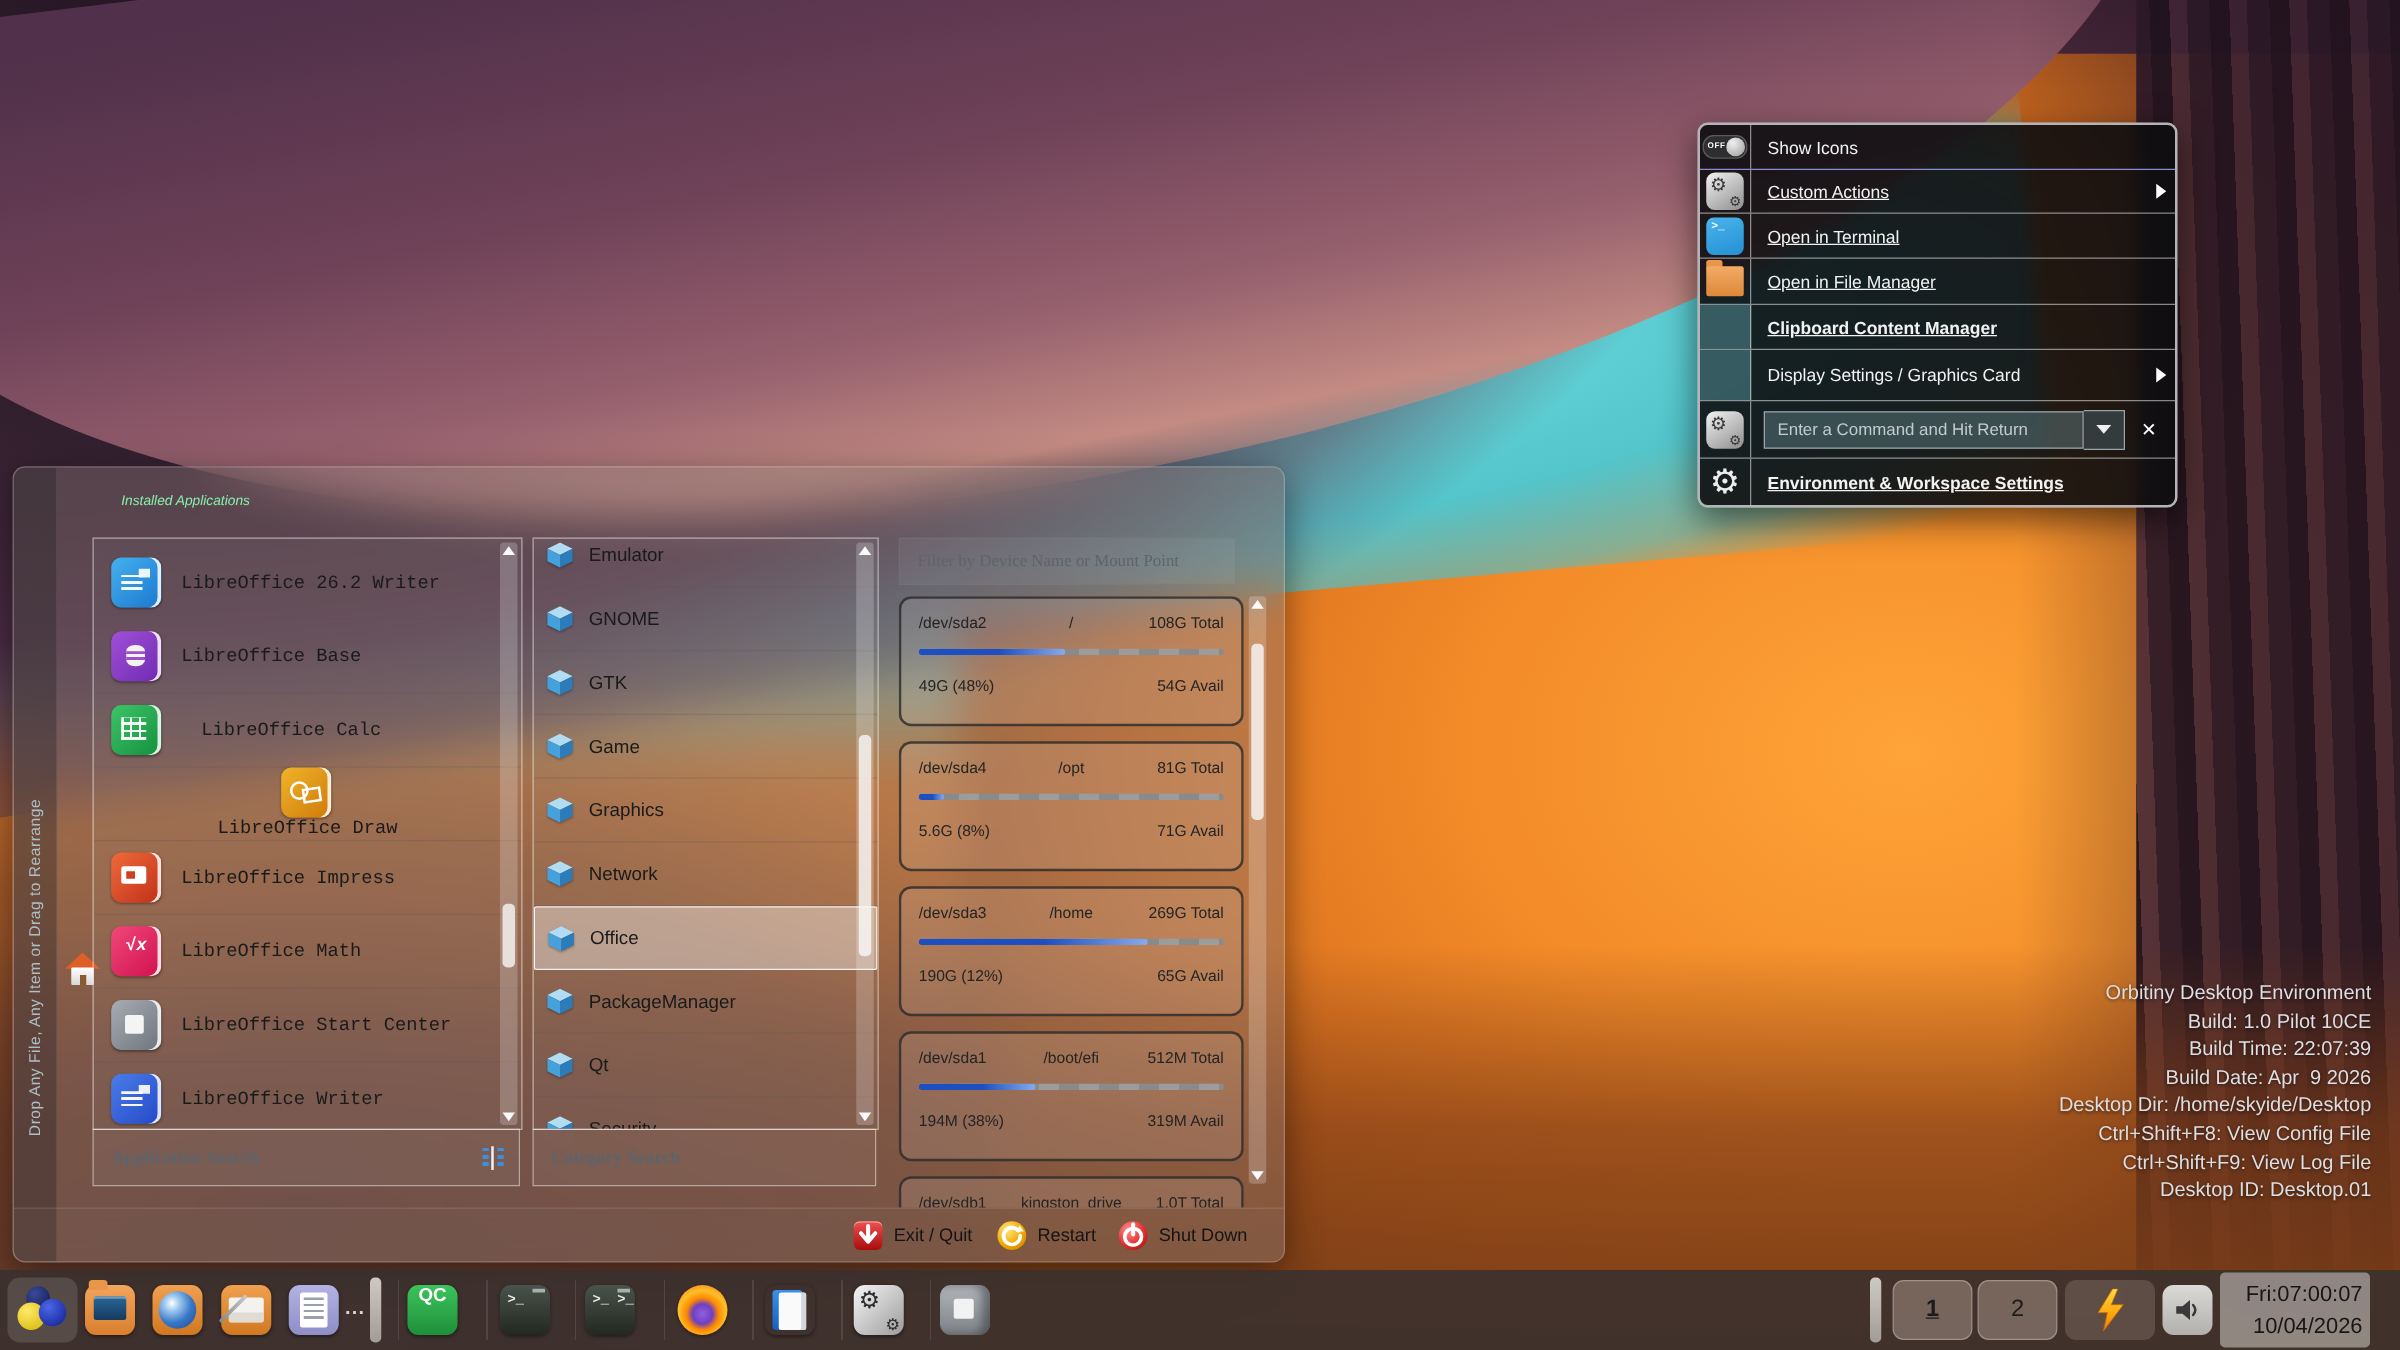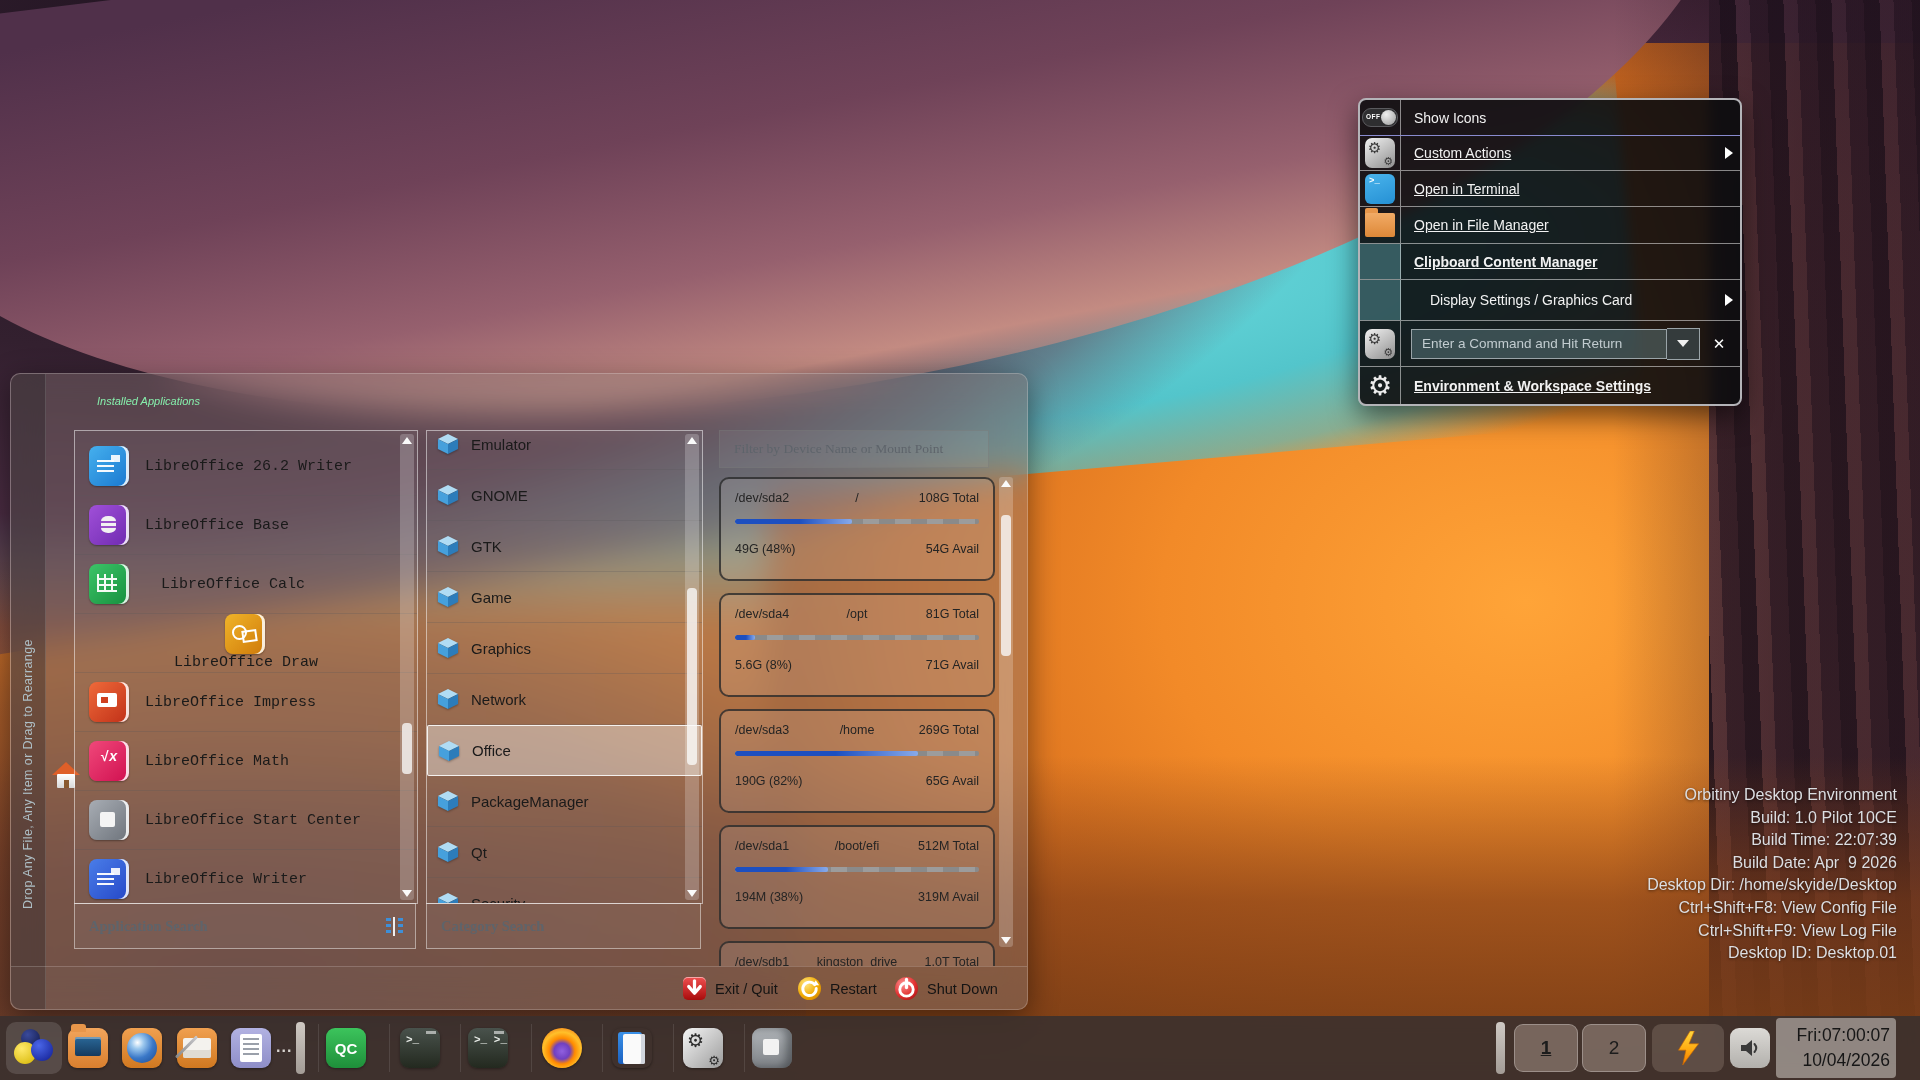--- a/index.html
+++ b/index.html
@@ -179,21 +179,21 @@
     background:radial-gradient(circle at 35% 32%,#ffffff 0%,#9cc8ee 22%,#3a78c8 55%,#1a4890 100%);}
   .t-mail::before{content:"";position:absolute;left:6px;top:10px;width:28px;height:20px;background:#f4f2ee;border-radius:2px;
     box-shadow:inset 0 -8px 0 rgba(210,205,195,.6);}
   .t-mail::after{content:"";position:absolute;left:8px;top:4px;width:3px;height:30px;background:linear-gradient(180deg,#c8c8cc,#888);transform:rotate(45deg);border-radius:2px;}
   .t-doc{background:linear-gradient(180deg,#b2b2e2,#8e8ec8);}
   .t-doc::before{content:"";position:absolute;left:9px;top:6px;width:22px;height:28px;background:#fff;border-radius:2px;}
   .t-doc::after{content:"";position:absolute;left:12px;top:10px;width:16px;height:18px;
     background:repeating-linear-gradient(180deg,#9aa0aa 0 2px,rgba(0,0,0,0) 2px 5px);}
   #tellipsis{position:absolute;left:276px;top:22px;color:#d8d4d0;font-size:16px;font-weight:bold;letter-spacing:1px;}
   .tdivider{position:absolute;top:6px;width:9px;height:52px;border-radius:4px;background:linear-gradient(180deg,#cfc9c3,#a39c96);}
-  .t-qc{background:linear-gradient(180deg,#3cc45c,#1e8f3a);display:flex;align-items:center;justify-content:center;
+  .t-qc{background:linear-gradient(180deg,#3cc45c,#1e8f3a);display:flex;align-items:flex-start;justify-content:center;
     color:#fff;font-weight:bold;font-size:15px;}
   .t-term{background:linear-gradient(180deg,#49524c,#23291f);color:#e8ece8;font-family:"Liberation Mono",monospace;
     font-size:11px;font-weight:bold;padding:6px 0 0 6px;box-sizing:border-box;}
   .t-term::before{content:"";position:absolute;right:4px;top:3px;width:10px;height:3px;background:rgba(255,255,255,.55);}
   .t-ff{border-radius:50%;background:radial-gradient(circle at 50% 58%,#9060e0 0%,#7040c0 26%,#ff8a00 42%,#ffc02a 62%,#f05510 100%);}
   .t-bdoc::before{content:"";position:absolute;left:6px;top:4px;width:24px;height:32px;background:linear-gradient(180deg,#3a90e8,#1a60c0);border-radius:3px;}
   .t-bdoc::after{content:"";position:absolute;left:11px;top:6px;width:22px;height:30px;background:#fafafa;border-radius:2px;
     box-shadow:inset -4px 0 0 rgba(200,205,215,.8);}
   .t-gears{background:linear-gradient(135deg,#f5f5f5,#9c9c9c);}
   .t-gears .g1{position:absolute;left:4px;top:1px;font-size:19px;color:#2c2c2c;}
@@ -429,21 +429,21 @@
       <div class="dcard">
         <div class="drow">
           <span class="c1">/dev/sda3</span>
           <span class="c2">/home</span>
           <span class="c3">269G Total</span>
         </div>
         <div class="dbar">
             <div class="dfill" style="width: 75%;"></div>
           </div>
         <div class="drow" style="padding-top:18px;">
-          <span class="c1">190G (82%)</span>
+          <span class="c1">190G (12%)</span>
           <span class="c3">65G Avail</span>
         </div>
       </div>
       <div class="dcard">
         <div class="drow">
           <span class="c1">/dev/sda1</span>
           <span class="c2">/boot/efi</span>
           <span class="c3">512M Total</span>
         </div>
         <div class="dbar">
@@ -544,21 +544,21 @@
       <div class="mtxt">
           <span class="u">Open in File Manager</span>
         </div>
     </div>
     <div class="mrow" style="height:35px;">
       <div class="mico see"></div>
       <div class="mtxt">
           <span class="u b">Clipboard Content Manager</span>
         </div>
     </div>
-    <div class="mrow" style="height:40px;gap:16px;">
+    <div class="mrow" style="height:40px;">
       <div class="mico see"></div>
       <div class="mtxt">
           <span>Display Settings / Graphics Card</span>
         </div>
       <div class="marrow">
           <i class="tri-r"></i>
         </div>
     </div>
     <div class="mrow" style="height:45px;">
       <div class="mico">

